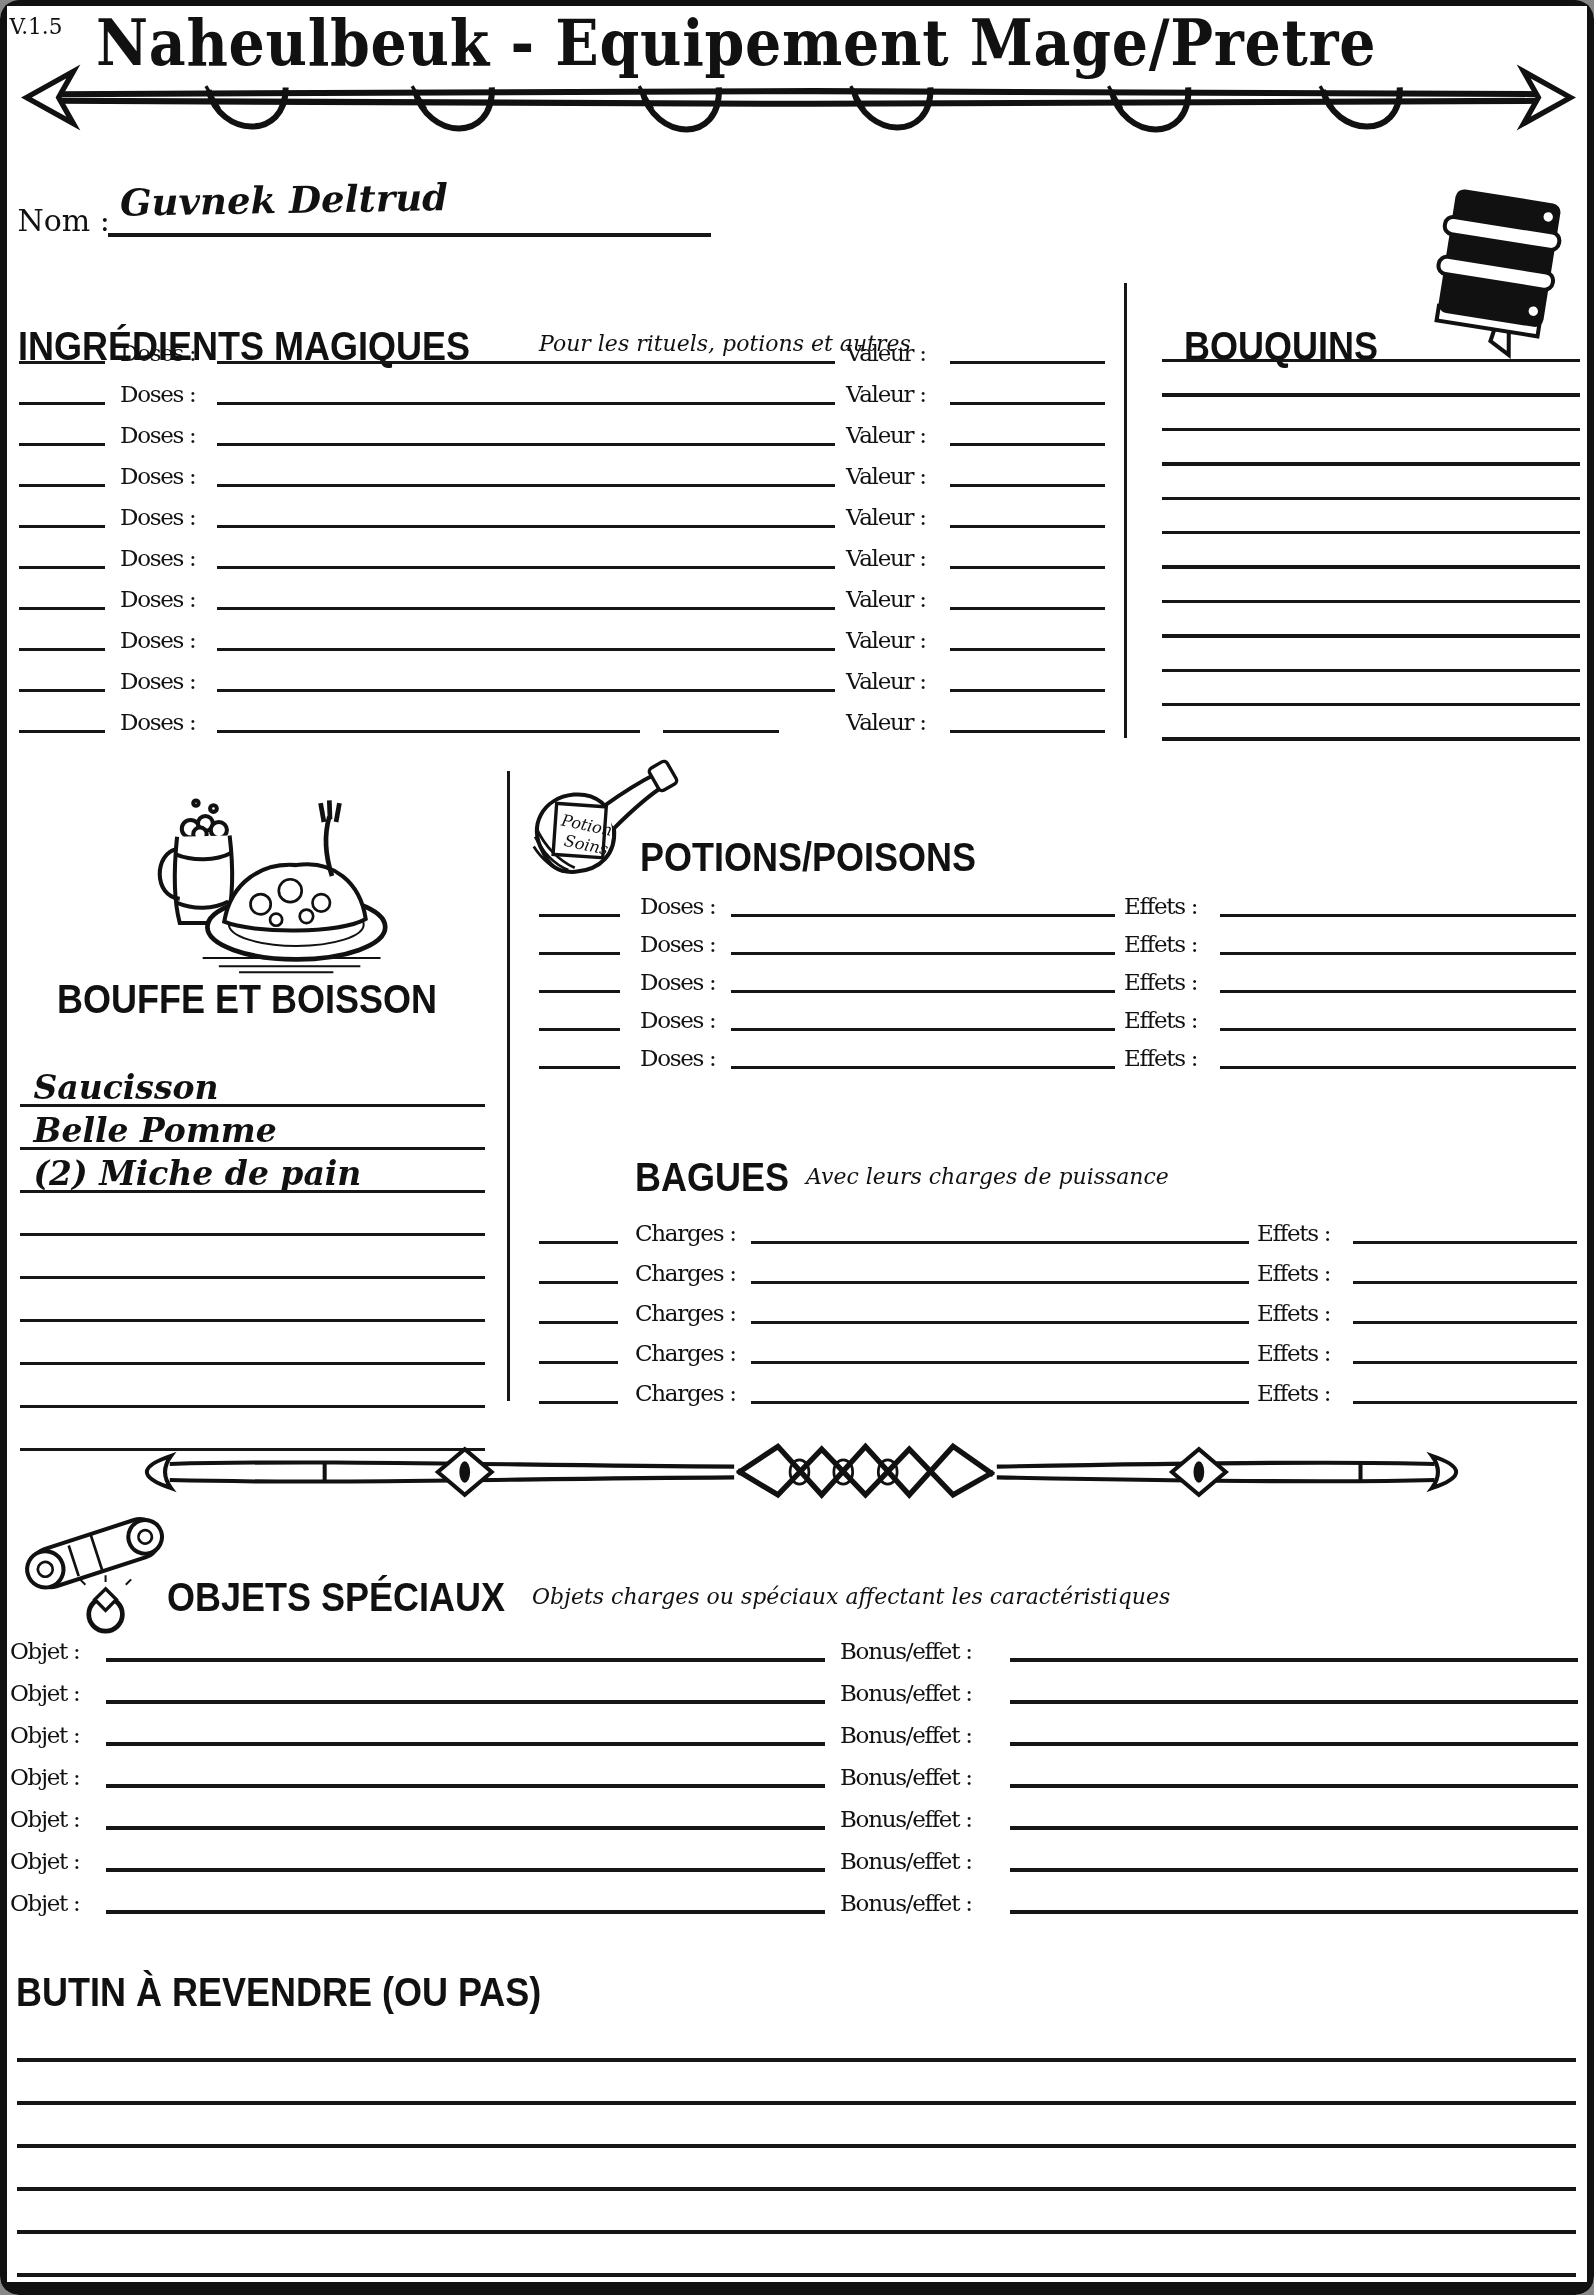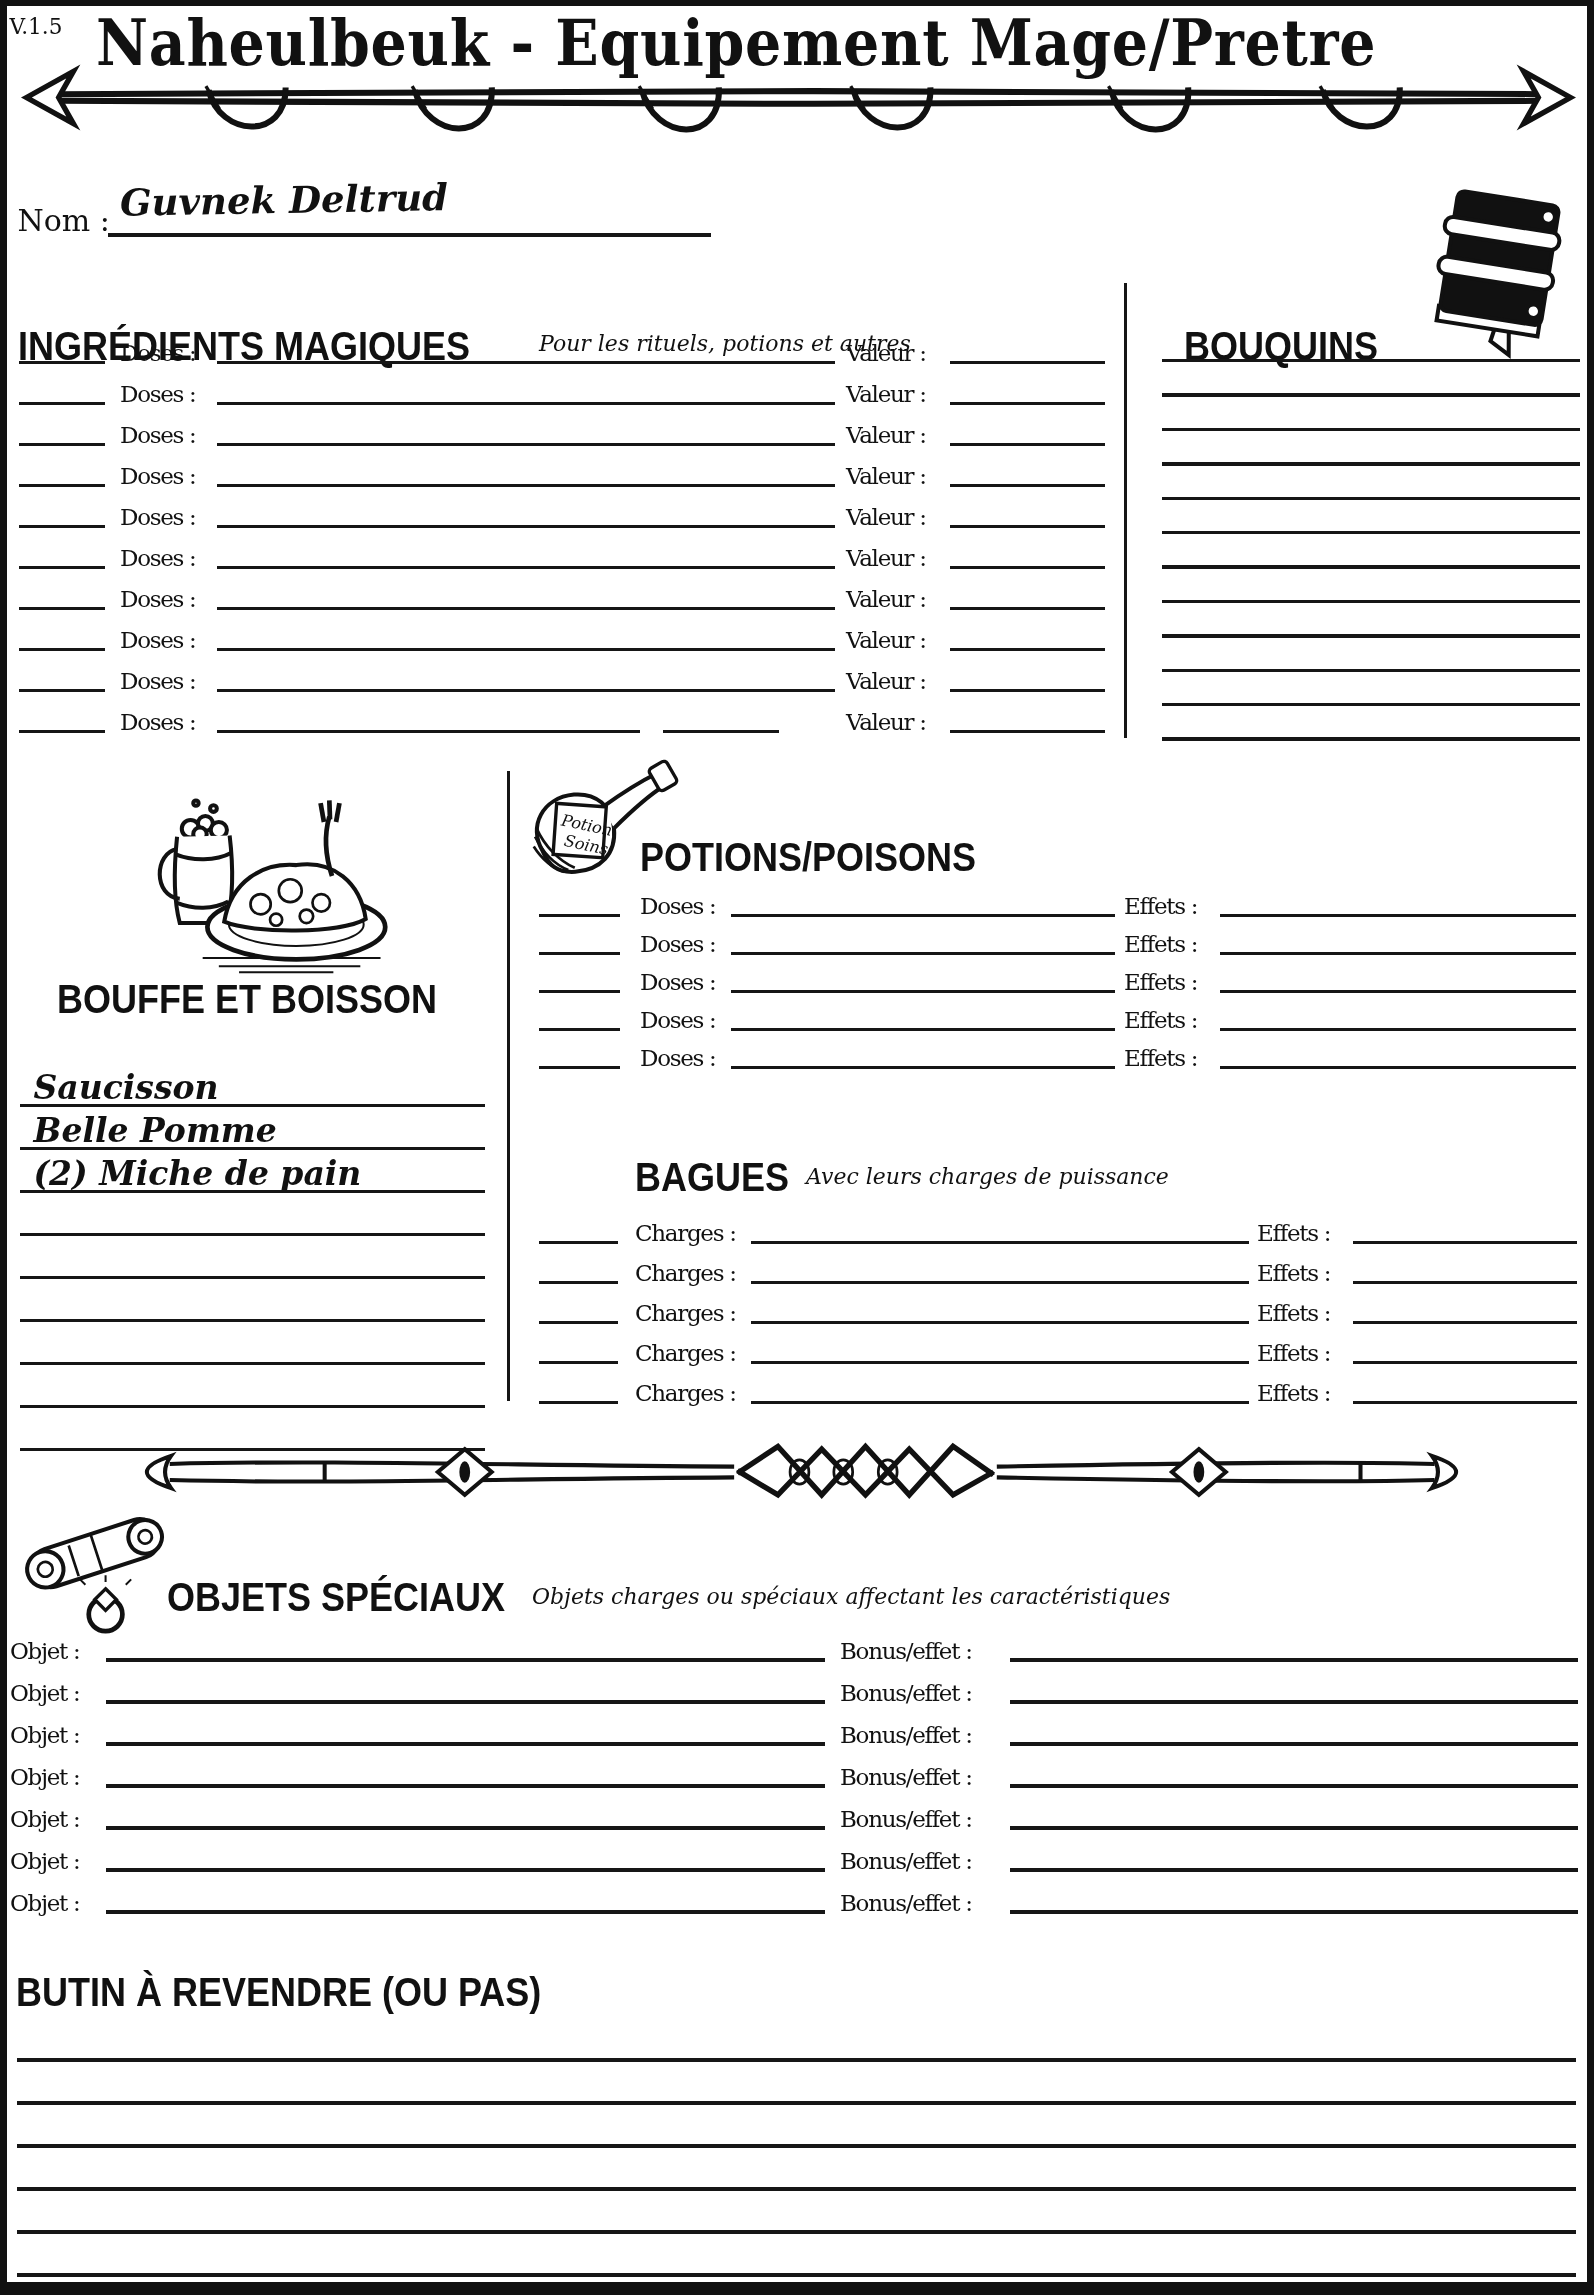--- a/index.html
+++ b/index.html
@@ -1,18 +1,18 @@
 <!DOCTYPE html>
 <html style="font-size:10.8px"><head>
 <meta charset="utf-8">
 <style>
   html,body{margin:0;padding:0;background:#888;}
   .page{
     position:relative; width:1594px; height:2295px; background:#ffffff;
-    font-family:"DejaVu Serif", serif; color:#111; overflow:hidden;
+    font-family:"DejaVu Serif", serif; color:#111; overflow:hidden;border-radius:19px;
   }
   
   .b-top{position:absolute;left:0;top:0;width:1594px;height:6px;background:#111;}
   .b-left{position:absolute;left:0;top:0;width:6.7px;height:2295px;background:#111;}
   .b-right{position:absolute;right:0;top:0;width:6.7px;height:2295px;background:#111;}
   .b-bottom{position:absolute;left:0;bottom:0;width:1594px;height:13.5px;background:#111;}
 
   .rule{position:absolute;bottom:0;height:3.4px;background:#161616;}
   .vdiv{position:absolute;width:3.4px;background:#161616;}
 

